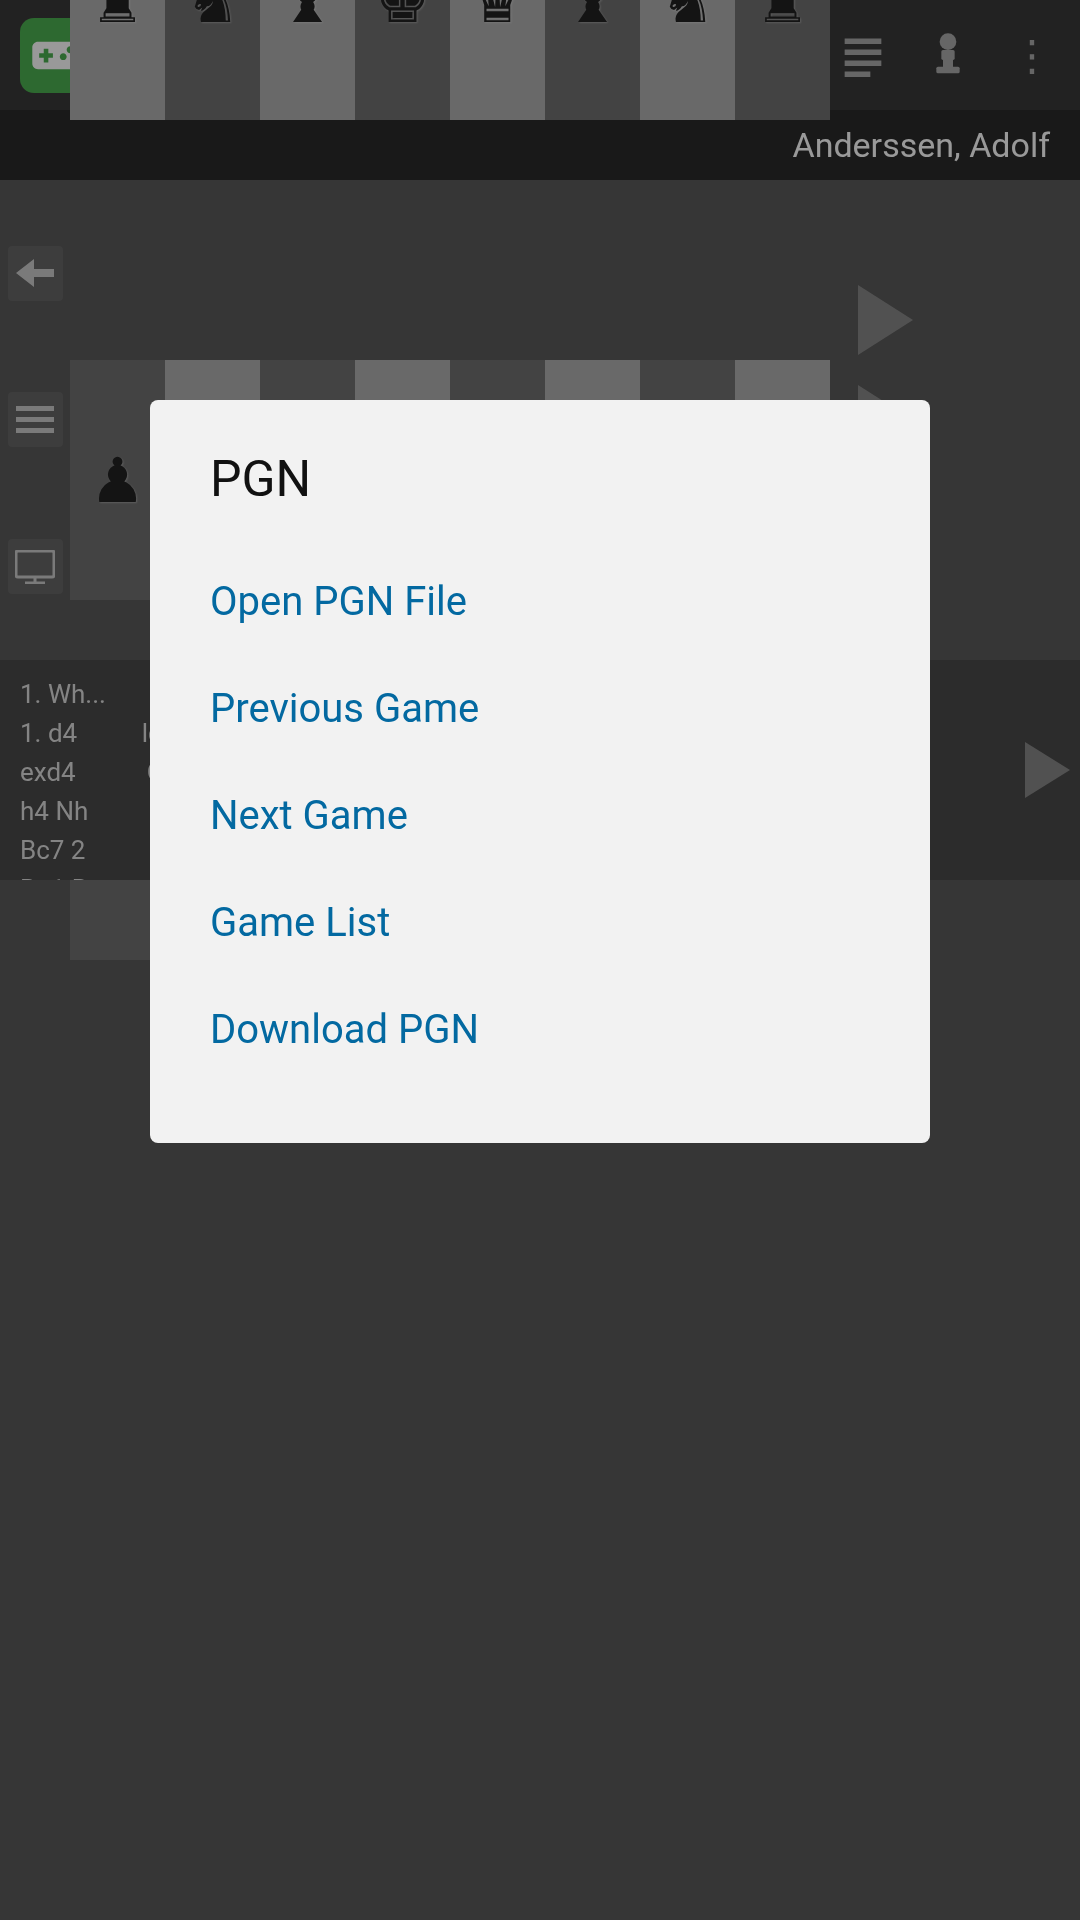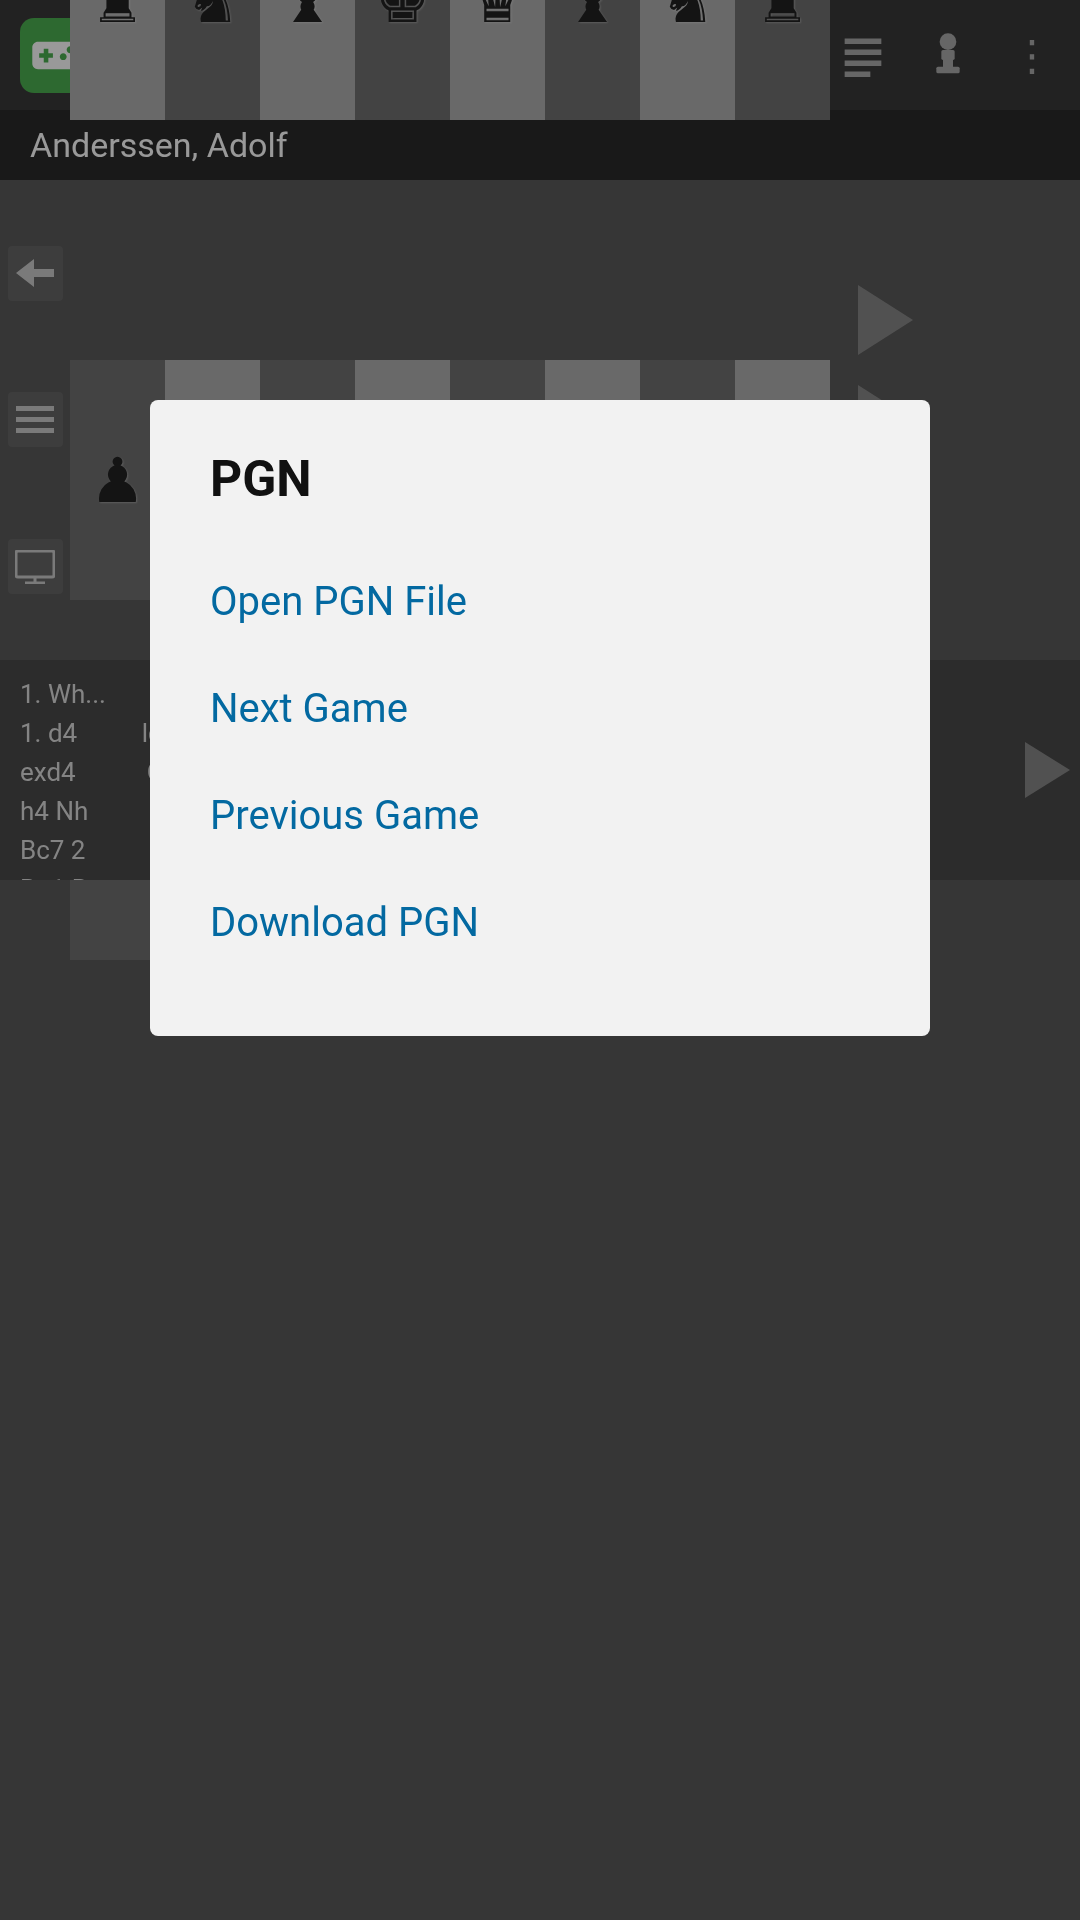--- a/index.html
+++ b/index.html
@@ -58,21 +58,21 @@
       font-size: 38px;
     }
 
     
     .players-bar {
       width: 100%;
       height: 70px;
       background: #2a2a2a;
       display: flex;
       align-items: center;
-      justify-content: space-between;
+      justify-content: flex-end;
       padding: 0 30px;
     }
 
     .player-name {
       color: white;
       font-size: 34px;
       font-weight: 400;
     }
 
     
@@ -171,21 +171,21 @@
     
     .dialog {
       width: 780px;
       background: #f2f2f2;
       border-radius: 8px;
       padding: 50px 60px 60px 60px;
     }
 
     .dialog-title {
       font-size: 50px;
-      font-weight: 700;
+      font-weight: 400;
       color: #111;
       margin-bottom: 40px;
     }
 
     .dialog-item {
       font-size: 40px;
       color: #0369a1;
       padding: 30px 0;
       cursor: pointer;
       border-bottom: none;
@@ -313,17 +313,18 @@
 hxg5</div>
   <div style="position:absolute;right:10px;top:50%;transform:translateY(-50%);display:flex;flex-direction:column;align-items:center;gap:20px;">
     <div style="width:0;height:0;border-top:28px solid transparent;border-bottom:28px solid transparent;border-left:45px solid #888;"></div>
   </div>
 </div>
 
 <div class="overlay">
   <div class="dialog">
     <div class="dialog-title">PGN</div>
     <div class="dialog-item">Open PGN File</div>
+    <div class="dialog-item">Previous Game</div>
     <div class="dialog-item">Next Game</div>
-    <div class="dialog-item">Previous Game</div>
+    <div class="dialog-item">Game List</div>
     <div class="dialog-item">Download PGN</div>
   </div>
 </div>
 
 </body></html>

